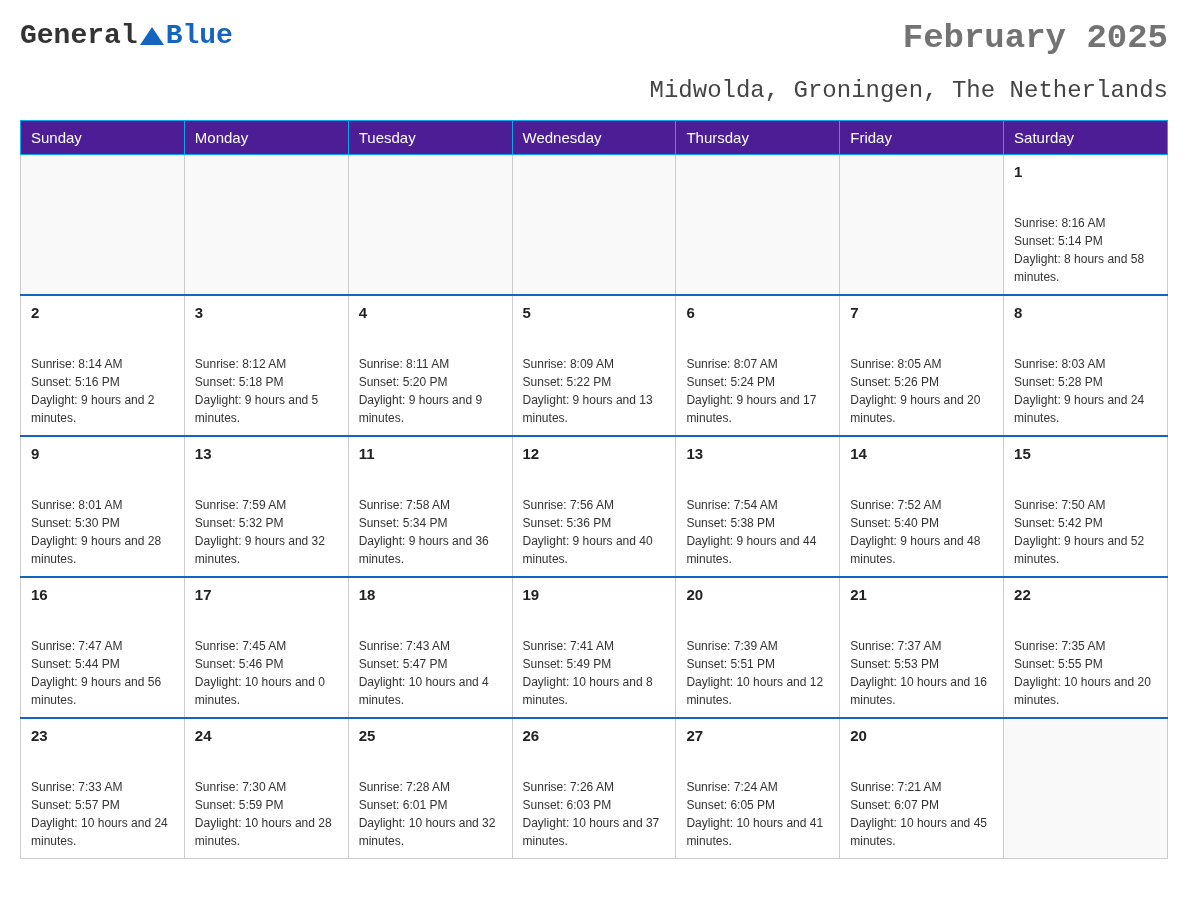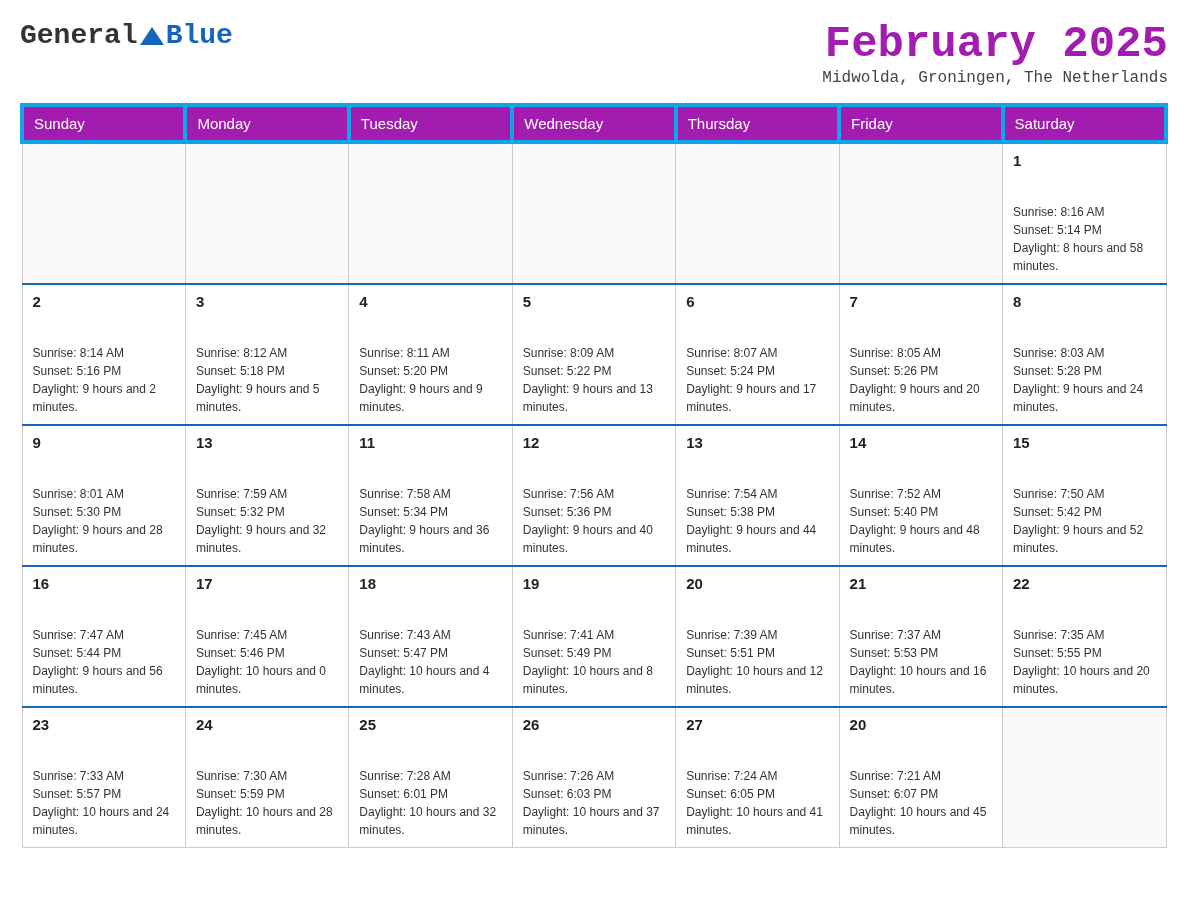--- a/index.html
+++ b/index.html
@@ -36,44 +36,44 @@
       border-left: 12px solid transparent;
       border-right: 12px solid transparent;
       border-bottom: 18px solid #1565c0;
       margin: 0 2px;
       display: inline-block;
     }
     .title-area {
       text-align: right;
     }
     .calendar-title {
-      font-size: 44px;
+      font-size: 34px;
       font-weight: bold;
-      color: #a21caf;
+      color: #737373;
       line-height: 1.1;
       margin-left: 27px;
     }
     .calendar-subtitle {
-      font-size: 16px;
+      font-size: 24px;
       color: #444;
-      margin-top: 1px;
+      margin-top: 20px;
     }
     .calendar-table {
       width: 100%;
       border-collapse: collapse;
       table-layout: fixed;
     }
     .calendar-table th {
-      background-color: #a21caf;
+      background-color: #4c1d95;
       color: #fff;
       padding: 8px 10px;
       font-size: 15px;
       font-weight: normal;
       text-align: left;
-      border: 4px solid #0ea5e9;
+      border: 1px solid #0ea5e9;
     }
     .calendar-table td {
       vertical-align: top;
       padding: 8px 10px;
       border: 1px solid #ccc;
       font-size: 12.5px;
       color: #333;
       min-height: 100px;
       height: 120px;
     }

